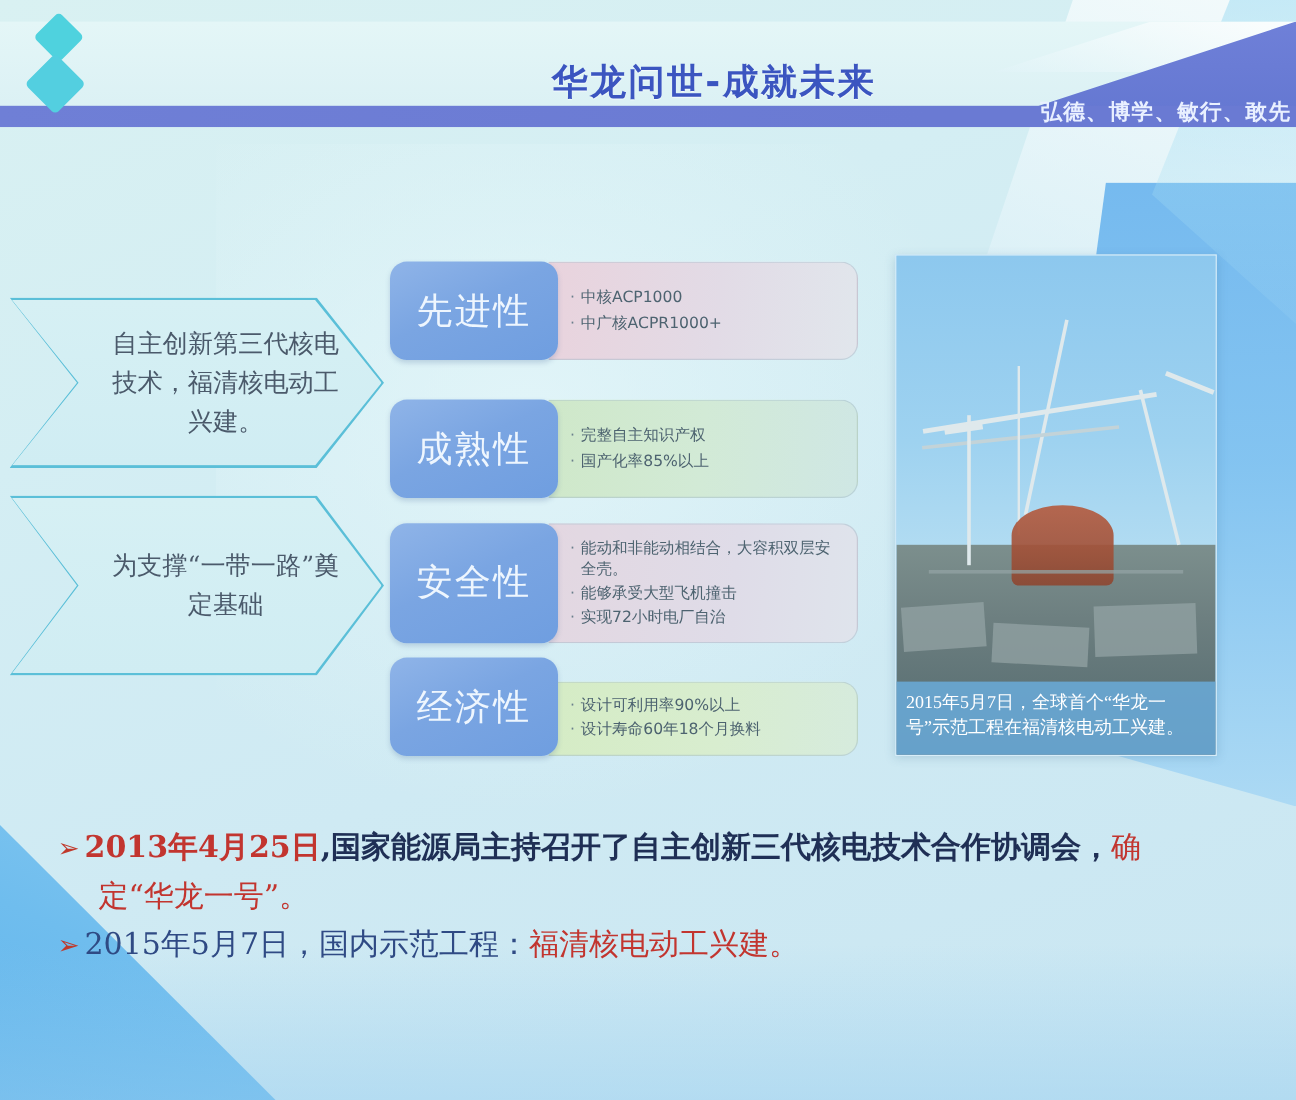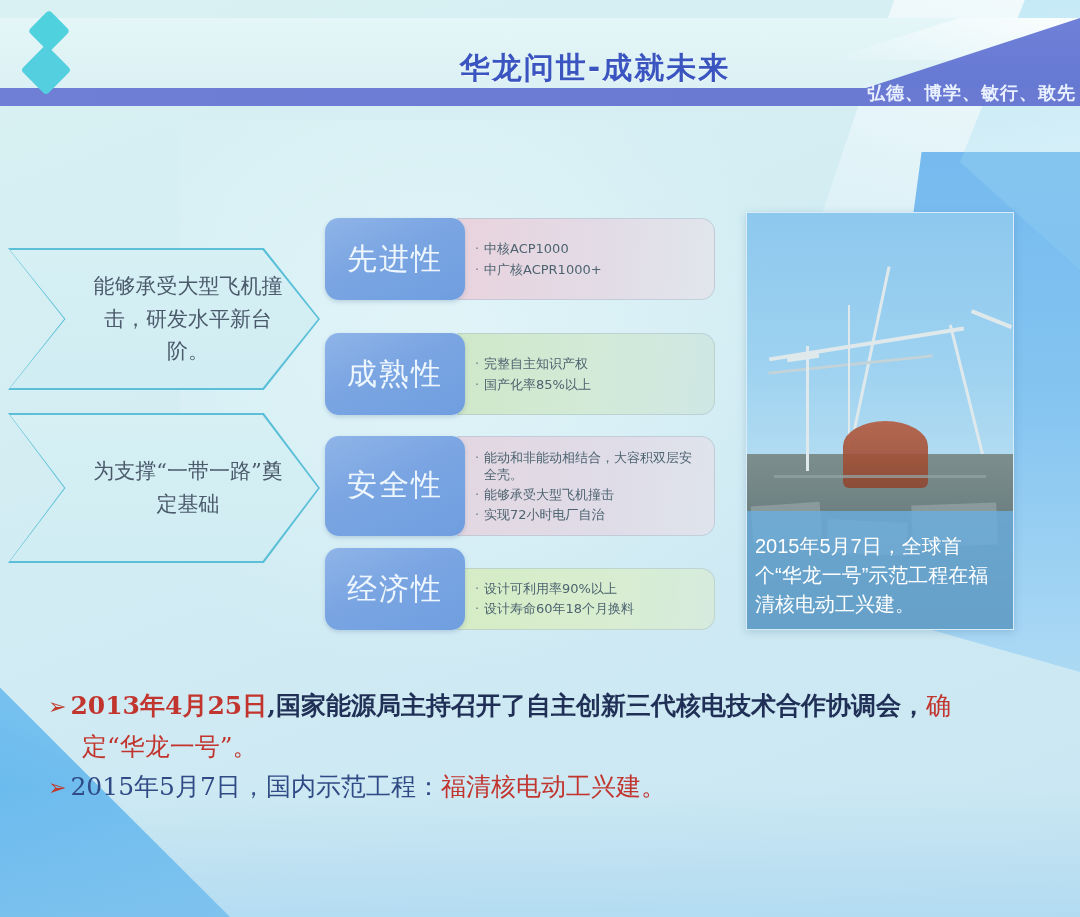--- a/index.html
+++ b/index.html
@@ -206,23 +206,23 @@
     opacity: 0.9;
   }
   .rubble {
     position: absolute; background: #93a3a4; opacity: 0.75;
   }
 
   .photo-caption {
     position: absolute; left: 0; bottom: 0; width: 100%;
     background: rgba(106,173,222,0.82);
     color: #ffffff;
-    font-size: 20px; line-height: 1.45;
-    padding: 21px 8px 10px 8px;
-    font-family: Liberation Sans, sans-serif;
+    font-size: 15px; line-height: 1.45;
+    padding: 8px 8px 10px 8px;
+    font-family: Liberation Serif, serif;
   }
 
   
   .bottom { position: absolute; left: 48px; top: 686px; width: 1000px; }
   .b-line {
     font-size: 25px; line-height: 1.62;
     color: #2f4a84;
     font-family: "DejaVu Serif", "Liberation Serif", serif;
   }
   .b-arrow { color: #c0392b; font-size: 22px; margin-right: 4px; }
@@ -254,21 +254,21 @@
       <span class="diamond d2"></span>
     </div>
 
     <div class="slide-title">华龙问世-成就未来</div>
     <div class="slogan">弘德、博学、敏行、敢先</div>
   </div>
 
   <div class="chev chev1">
     <div class="chev-outline"></div>
     <div class="chev-inner"></div>
-    <div class="chev-text">能够承受大型飞机撞击，研发水平新台阶。</div>
+    <div class="chev-text">自主创新第三代核电技术，福清核电动工兴建。</div>
   </div>
 
   <div class="chev chev2">
     <div class="chev-outline"></div>
     <div class="chev-inner"></div>
     <div class="chev-text">为支撑“一带一路”奠定基础</div>
   </div>
 
   <div class="rows">
 

